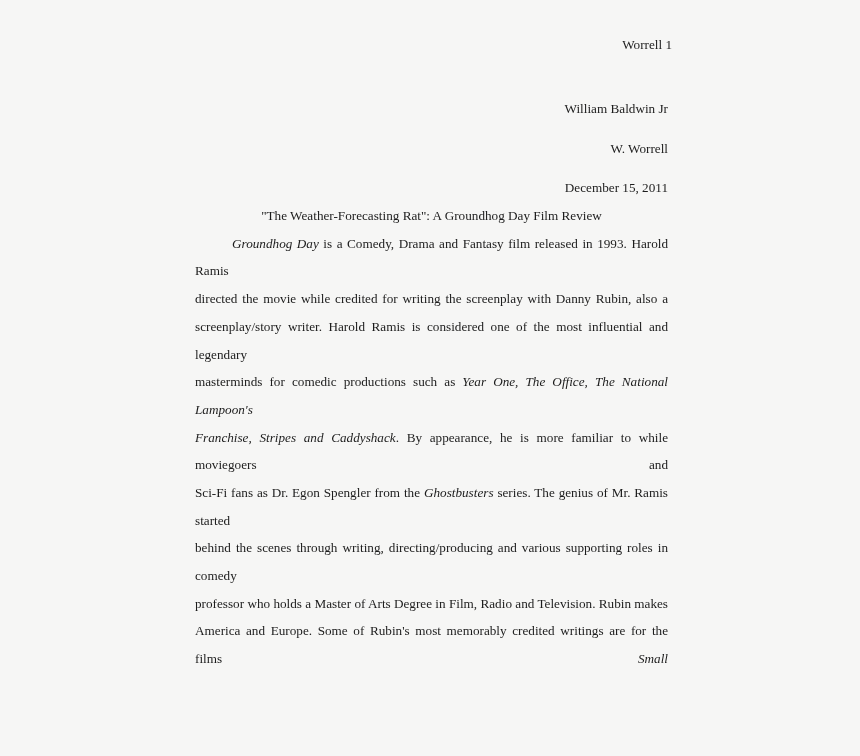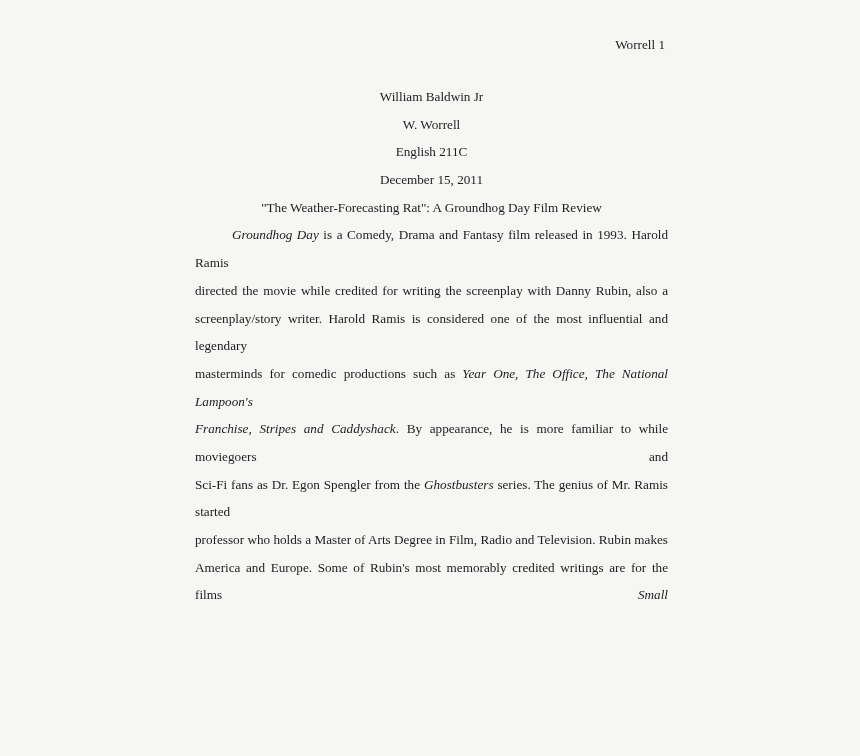--- a/index.html
+++ b/index.html
@@ -14,68 +14,68 @@
   }
   .page {
     position: relative;
     width: 860px;
     height: 756px;
     background: #f6f6f5;
   }
   .running-header {
     position: absolute;
     top: 31px;
-    left: 195px;
+    left: 202px;
     width: 470px;
     text-align: right;
     font-size: 13.2px;
     line-height: 28px;
   }
   .content {
     position: absolute;
     left: 195px;
     top: 83px;
     width: 473px;
   }
   .line {
     font-size: 13.2px;
     line-height: 27.68px;
     min-height: 27.68px;
   }
-  .line.left { text-align: center; }
+  .line.left { text-align: right; margin-top: 12px; }
   .line.center { text-align: center; }
   .line.justify {
     text-align: justify;
     text-align-last: justify;
   }
   .line.indent { text-indent: 37px; }
   .italic { font-style: italic; margin-top: 16px; }
 </style>
 </head>
 <body>
 
 <div class="page">
   <div class="running-header">
     <span>Worrell 1</span>
   </div>
 
   <div class="content">
     <div id="heading-block">
         <div class="line left">William Baldwin Jr</div>
         <div class="line left">W. Worrell</div>
-        <div class="line left">English 211C</div>
         <div class="line left">December 15, 2011</div>
       </div>
 
     <div class="line center">"The Weather-Forecasting Rat": A Groundhog Day Film Review</div>
 
     <div id="body-lines">
         <div class="line justify indent"><span class="italic">Groundhog Day</span><span> is a Comedy, Drama and Fantasy film released in 1993. Harold Ramis</span></div>
         <div class="line justify"><span>directed the movie while credited for writing the screenplay with Danny Rubin, also a</span></div>
         <div class="line justify"><span>screenplay/story writer. Harold Ramis is considered one of the most influential and legendary</span></div>
         <div class="line justify"><span>masterminds for comedic productions such as </span><span class="italic">Year One, The Office, The National Lampoon's</span></div>
         <div class="line justify"><span class="italic">Franchise, Stripes and Caddyshack</span><span>. By appearance, he is more familiar to while moviegoers and</span></div>
         <div class="line justify"><span>Sci-Fi fans as Dr. Egon Spengler from the </span><span class="italic">Ghostbusters</span><span> series. The genius of Mr. Ramis started</span></div>
+        <div class="line justify"><span>behind the scenes through writing, directing/producing and various supporting roles in comedy</span></div>
         <div class="line justify"><span>professor who holds a Master of Arts Degree in Film, Radio and Television. Rubin makes</span></div>
         <div class="line justify"><span>America and Europe. Some of Rubin's most memorably credited writings are for the films </span><span class="italic">Small</span></div>
       </div>
   </div>
 </div>
 
 </body></html>

